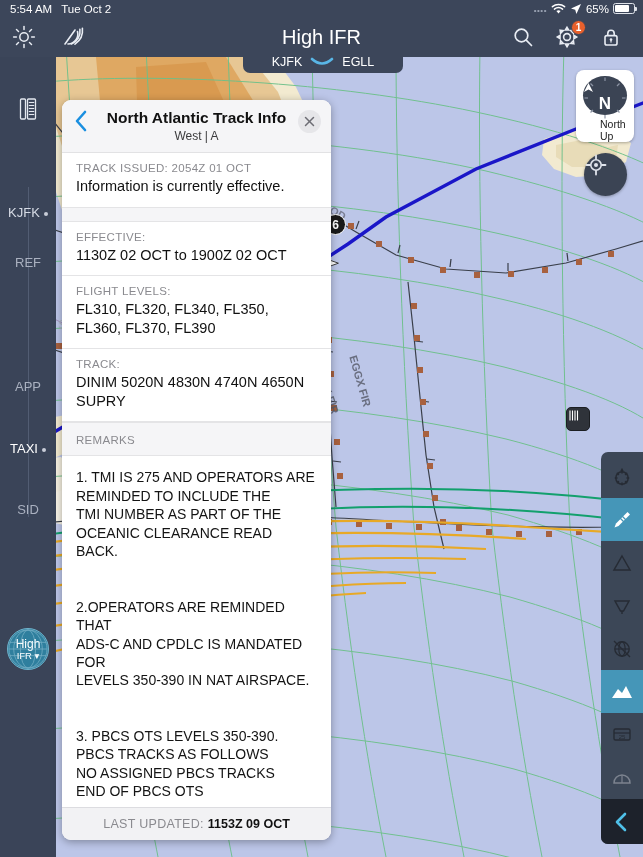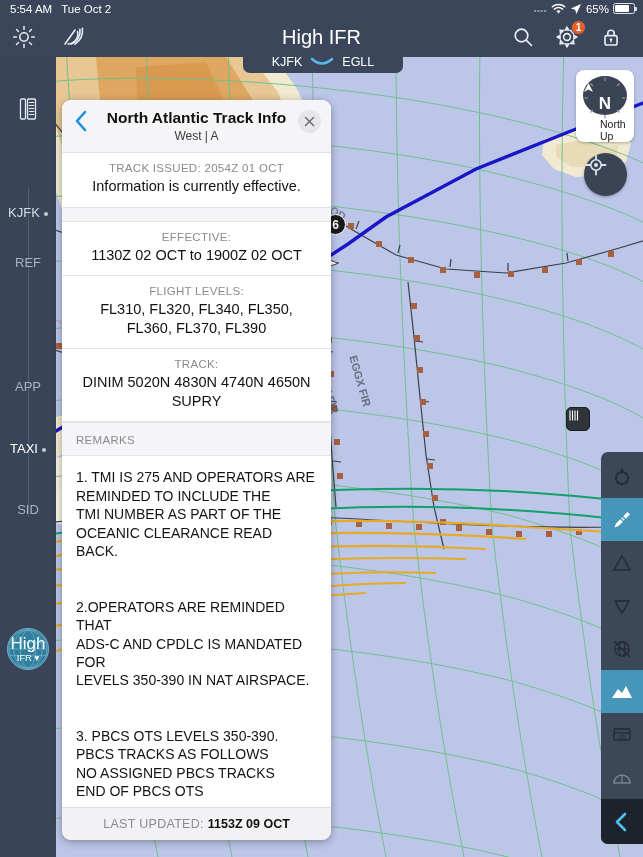--- a/index.html
+++ b/index.html
@@ -82,21 +82,21 @@
   }
   .lb-chart-icon { color: #e4e8ef; }
   .globe-btn {
     position: absolute; left: 7px; top: 571px;
     width: 42px; height: 42px; border-radius: 50%;
     background: #2f7f9e; border: 1.5px solid #6fb3cc;
     color: #ffffff; display: flex; flex-direction: column;
     align-items: center; justify-content: center; line-height: 1.0;
     overflow: hidden;
   }
-  .globe-btn .g1 { font-size: 17px; }
+  .globe-btn .g1 { font-size: 12px; }
   .globe-btn .g2 { font-size: 9.5px; margin-top: 1px; }
   .globe-lines { position: absolute; inset: 0; pointer-events: none; opacity: .45; }
 
   
   .map {
     position: absolute; top: 57px; left: 56px; right: 0; bottom: 0;
     background: #bcc6e8; overflow: hidden; z-index: 10;
   }
   .map svg { position: absolute; top: 0; left: 0; }
   .maplabel {
@@ -179,21 +179,21 @@
   .backbtn {
     position: absolute; left: 12px; top: 10px; color: #1a8fe0;
     font-size: 23px; line-height: 1; font-weight: 300;
   }
   .closebtn {
     position: absolute; right: 10px; top: 10px;
     width: 23px; height: 23px; border-radius: 50%; background: #e6e6e9;
     color: #6d6d73; font-size: 14px; display: flex; align-items: center; justify-content: center;
   }
   .panel-body { flex: 1 1 auto; overflow: hidden; }
-  .sect { padding: 9px 14px 11px 14px; border-bottom: 1px solid #e4e4e6; background:#fff;text-align:center; }
+  .sect { padding: 9px 14px 11px 14px; border-bottom: 1px solid #e4e4e6; background:#fff; }
   .sect-gap { height: 14px; background: #f5f5f7; border-bottom: 1px solid #e4e4e6; }
   .sect-lbl { font-size: 11.5px; color: #8a8a8f; letter-spacing: .3px; }
   .sect-val { font-size: 14.5px; color: #111; margin-top: 3px; line-height: 1.28; }
   .remarks-head {
     background: #f5f5f7; padding: 11px 14px 9px 14px;
     font-size: 11.5px; color: #8a8a8f; letter-spacing: .3px;
     border-top: 1px solid #e4e4e6; border-bottom: 1px solid #e4e4e6;
   }
   .remarks-body { padding: 12px 14px 10px 14px; font-size: 14px; color: #141414; line-height: 1.32; white-space: pre-wrap; }
   .panel-foot {

